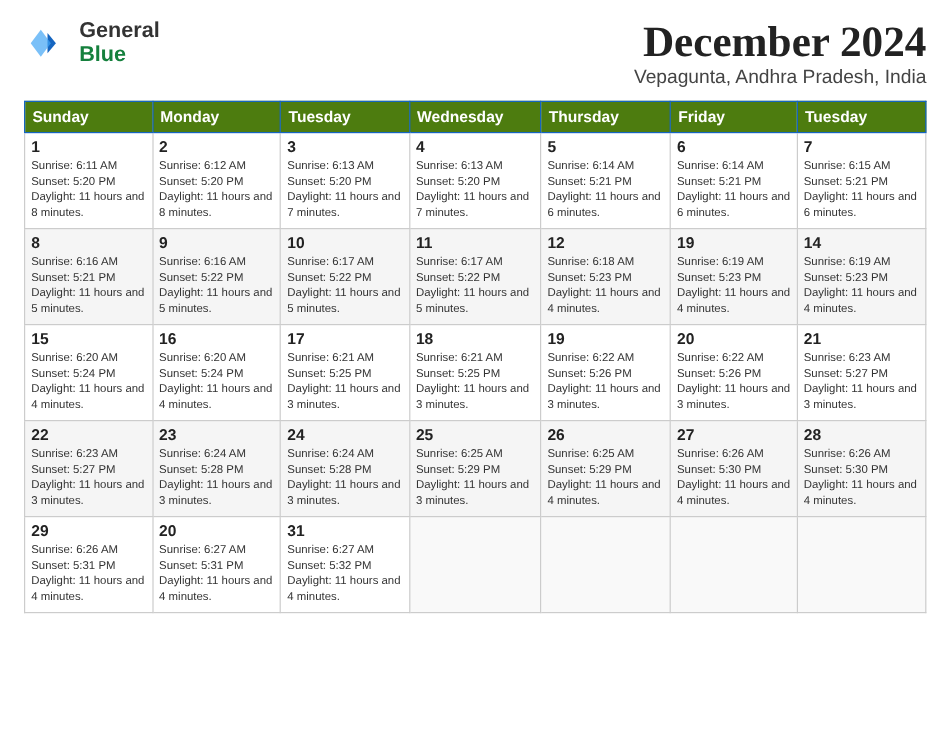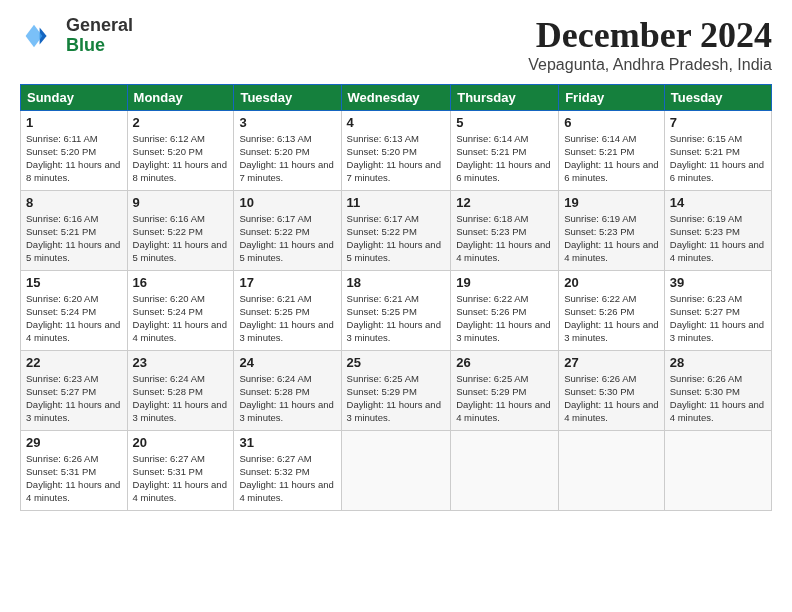--- a/index.html
+++ b/index.html
@@ -50,21 +50,21 @@
     .location {
       font-size: 16px;
       color: #444;
     }
     .calendar {
       width: 100%;
       border-collapse: collapse;
       font-size: 10.5px;
     }
     .calendar th {
-      background: #15803d;
+      background: #4d7c0f;
       color: #fff;
       text-align: left;
       padding: 5px 6px;
       font-size: 13px;
       font-weight: bold;
       border: 1px solid #1565c0;
     }
     .calendar td {
       border: 1px solid #ccc;
       vertical-align: top;
@@ -288,21 +288,21 @@
       </td>
           <td>
         <span class="day-num">20</span>
         <div class="day-detail">
           Sunrise: 6:22 AM<br>
           Sunset: 5:26 PM<br>
           Daylight: 11 hours and 3 minutes.
         </div>
       </td>
           <td>
-        <span class="day-num">39</span>
+        <span class="day-num">21</span>
         <div class="day-detail">
           Sunrise: 6:23 AM<br>
           Sunset: 5:27 PM<br>
           Daylight: 11 hours and 3 minutes.
         </div>
       </td>
         </tr>
         <tr>
           <td>
         <span class="day-num">22</span>

